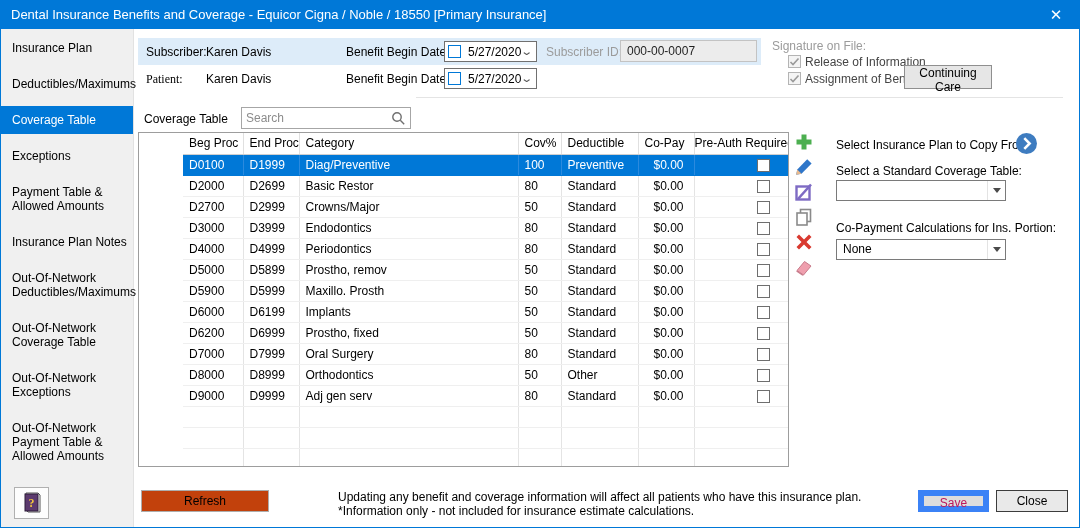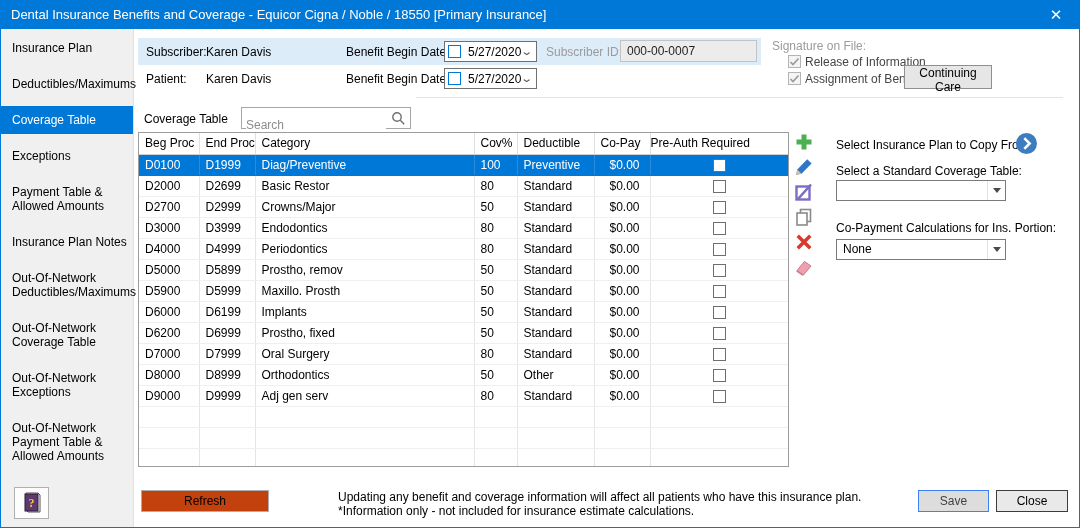--- a/index.html
+++ b/index.html
@@ -28,45 +28,45 @@
   .date-val { color:#000000; font-size:12px; margin-left:7px; flex:1; }
   .date-chev { color:#555; font-size:11px; margin-right:5px; transform:scaleX(1.4); }
   .subid-field { position:absolute; left:619px; top:39px; width:137px; height:22px; background:#ececec; border:1px solid #c3c3c3; font-size:12px; line-height:20px; padding-left:6px; color:#1f1f1f; }
   .sig-cb { position:absolute; width:13px; height:13px; background:#f4f4f4; border:1px solid #b4b4b4; }
   .sig-cb svg { display:block; margin:1px 0 0 0; }
   .win-btn { position:absolute; background:#e6e6e6; border:1px solid #8f8f8f; font-size:12px; color:#000; text-align:center; cursor:pointer; font-family:"Liberation Sans",sans-serif; }
   .header-sep { position:absolute; left:415px; top:96px; width:647px; height:1px; background:#e4e4e4; }
   
   .coverage-label { position:absolute; left:143px; top:111px; font-size:12px; }
   .search-box { position:absolute; left:240px; top:106px; width:170px; height:22px; border:1px solid #a6a6a6; background:#fff; }
-  .search-box input { position:absolute; left:4px; top:1px; width:140px; height:18px; border:none; outline:none; font-size:12px; font-family:"Liberation Sans",sans-serif; color:#333;margin-top:7px; }
+  .search-box input { position:absolute; left:4px; top:1px; width:140px; height:18px; border:none; outline:none; font-size:12px; font-family:"Liberation Sans",sans-serif; color:#333; }
   .search-box input::placeholder { color:#8c8c8c; }
   .search-glyph { position:absolute; right:4px; top:3px; }
   .table-wrap { position:absolute; left:137px; top:131px; width:651px; height:335px; border:1px solid #9d9d9d; background:#fff; overflow:hidden; }
-  table.cov { border-collapse:collapse; table-layout:fixed; width:100%; }
+  table.cov { border-collapse:collapse; table-layout:fixed; width:100%;margin-left:44px; }
   table.cov th { font-weight:normal; font-size:12px; text-align:left; height:21px; padding:0 0 0 6px; border-right:1px solid #e0e0e0; border-bottom:1px solid #cfcfcf; background:#fff; white-space:nowrap; overflow:hidden; }
   table.cov td { font-size:12px; height:21px; padding:0 0 0 6px; border-right:1px solid #e4e4e4; border-bottom:1px solid #efefef; white-space:nowrap; overflow:hidden; }
   table.cov th:last-child, table.cov td:last-child { border-right:none; }
   table.cov th.c6 { padding:0; }
   table.cov td.c5 { text-align:right; padding:0 10px 0 0; }
   table.cov td.c6 { text-align:center; padding:0; }
   tr.sel td { background:#0078d7; color:#fff; border-right-color:#2b8ade; border-bottom-color:#0078d7; }
   .rowcb { display:inline-block; width:13px; height:13px; border:1px solid #6e6e6e; background:#fff; vertical-align:middle; cursor:pointer; }
   
   .tool-icon { position:absolute; left:793px; width:20px; height:20px; cursor:pointer; }
   
   .rp-label { position:absolute; font-size:12px; color:#000; white-space:nowrap; }
   .copy-arrow { position:absolute; left:1014px; top:131px; width:23px; height:23px; cursor:pointer; }
   .dropdown { position:absolute; width:170px; height:21px; background:#fff; border:1px solid #7a7a7a; cursor:pointer;padding-left:44px; }
   .dropdown .dd-val { position:absolute; left:6px; top:0; line-height:19px; font-size:12px; color:#000; }
   .dropdown .dd-btn { position:absolute; right:0; top:0; width:18px; height:100%; display:flex; align-items:center; justify-content:center; border-left:1px solid #e3e3e3; }
   .tri { width:0; height:0; border-left:4px solid transparent; border-right:4px solid transparent; border-top:5px solid #4a4a4a; }
   
   .note { position:absolute; left:337px; top:489px; font-size:12px; line-height:14px; color:#000; }
-  .btn-save { color:#404040; background:#dddddd; border:1px solid #3b82f6; cursor:default; }
+  .btn-save { color:#be185d; background:#dddddd; border:6px solid #3b82f6; cursor:default; }
   .btn-close { border:1px solid #3c3c3c; background:#e9e9e9; }
 </style>
 </head>
 <body>
 
 <div class="dialog">
 
   <div class="titlebar">
     <span class="title">Dental Insurance Benefits and Coverage - Equicor Cigna / Noble / 18550 [Primary Insurance]</span>
     <span class="title-close">✕</span>
@@ -101,21 +101,21 @@
   <span class="flabel" style="left:205px; top:44px;">Karen Davis</span>
   <span class="flabel" style="left:345px; top:44px;">Benefit Begin Date*</span>
   <div class="date-combo" style="left:443px; top:40px;">
     <span class="date-cb"></span>
     <span class="date-val">5/27/2020</span>
     <span class="date-chev">⌄</span>
   </div>
   <span class="flabel dis" style="left:545px; top:44px;">Subscriber ID:</span>
   <div class="subid-field">000-00-0007</div>
 
-  <span class="flabel" style="left:145px; top:71px;">Patient:</span>
+  <span class="flabel" style="left:145px; top:71px;font-family:Liberation Serif, serif;">Patient:</span>
   <span class="flabel" style="left:205px; top:71px;">Karen Davis</span>
   <span class="flabel" style="left:345px; top:71px;">Benefit Begin Date*</span>
   <div class="date-combo" style="left:443px; top:67px;">
     <span class="date-cb"></span>
     <span class="date-val">5/27/2020</span>
     <span class="date-chev">⌄</span>
   </div>
 
   <span class="flabel dis" style="left:771px; top:38px;">Signature on File:</span>
   <span class="sig-cb" style="left:787px; top:54px;">

